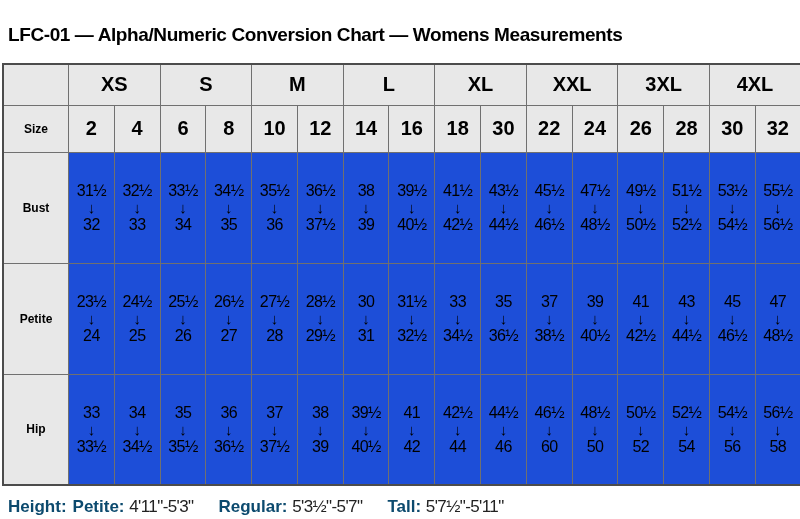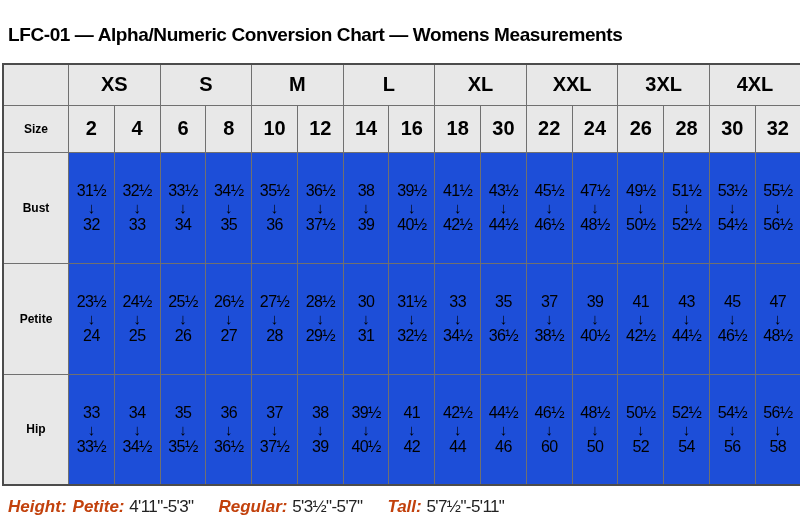--- a/index.html
+++ b/index.html
@@ -27,21 +27,21 @@
   tr.size-row { height:47px; }
   th.alpha { font-size:20px; font-weight:700; letter-spacing:0; }
   th.num { font-size:20px; font-weight:700; }
   th.corner { width:64px; }
   th.rowlabel { font-size:12px; font-weight:700; background:#e8e8e8; }
   tbody tr { height:111px;padding-left:48px; }
   td.range { background:#1d4ed8; font-size:16px; font-weight:400; }
   td.range .v1, td.range .v2 { display:block; line-height:19px; letter-spacing:-0.6px; }
   td.range .arrow { display:block; font-size:15px; font-weight:700; line-height:15px; }
   .footer { margin:11px 0 0 8px; font-size:17px; line-height:20px; white-space:nowrap; }
-  .footer .b { font-weight:700; color:#c2410c;font-style:italic; }
+  .footer .b { font-weight:700; color:#0c4a6e; }
   .footer .v { font-weight:400; color:#222; letter-spacing:-0.6px; }
   .footer > .entry { margin-left:25px; }
   .footer > .entry.first { margin-left:6px; }
 </style>
 </head>
 <body>
 
 <h1 class="title">LFC-01 — Alpha/Numeric Conversion Chart — Womens Measurements</h1>
 
 <table class="chart">

